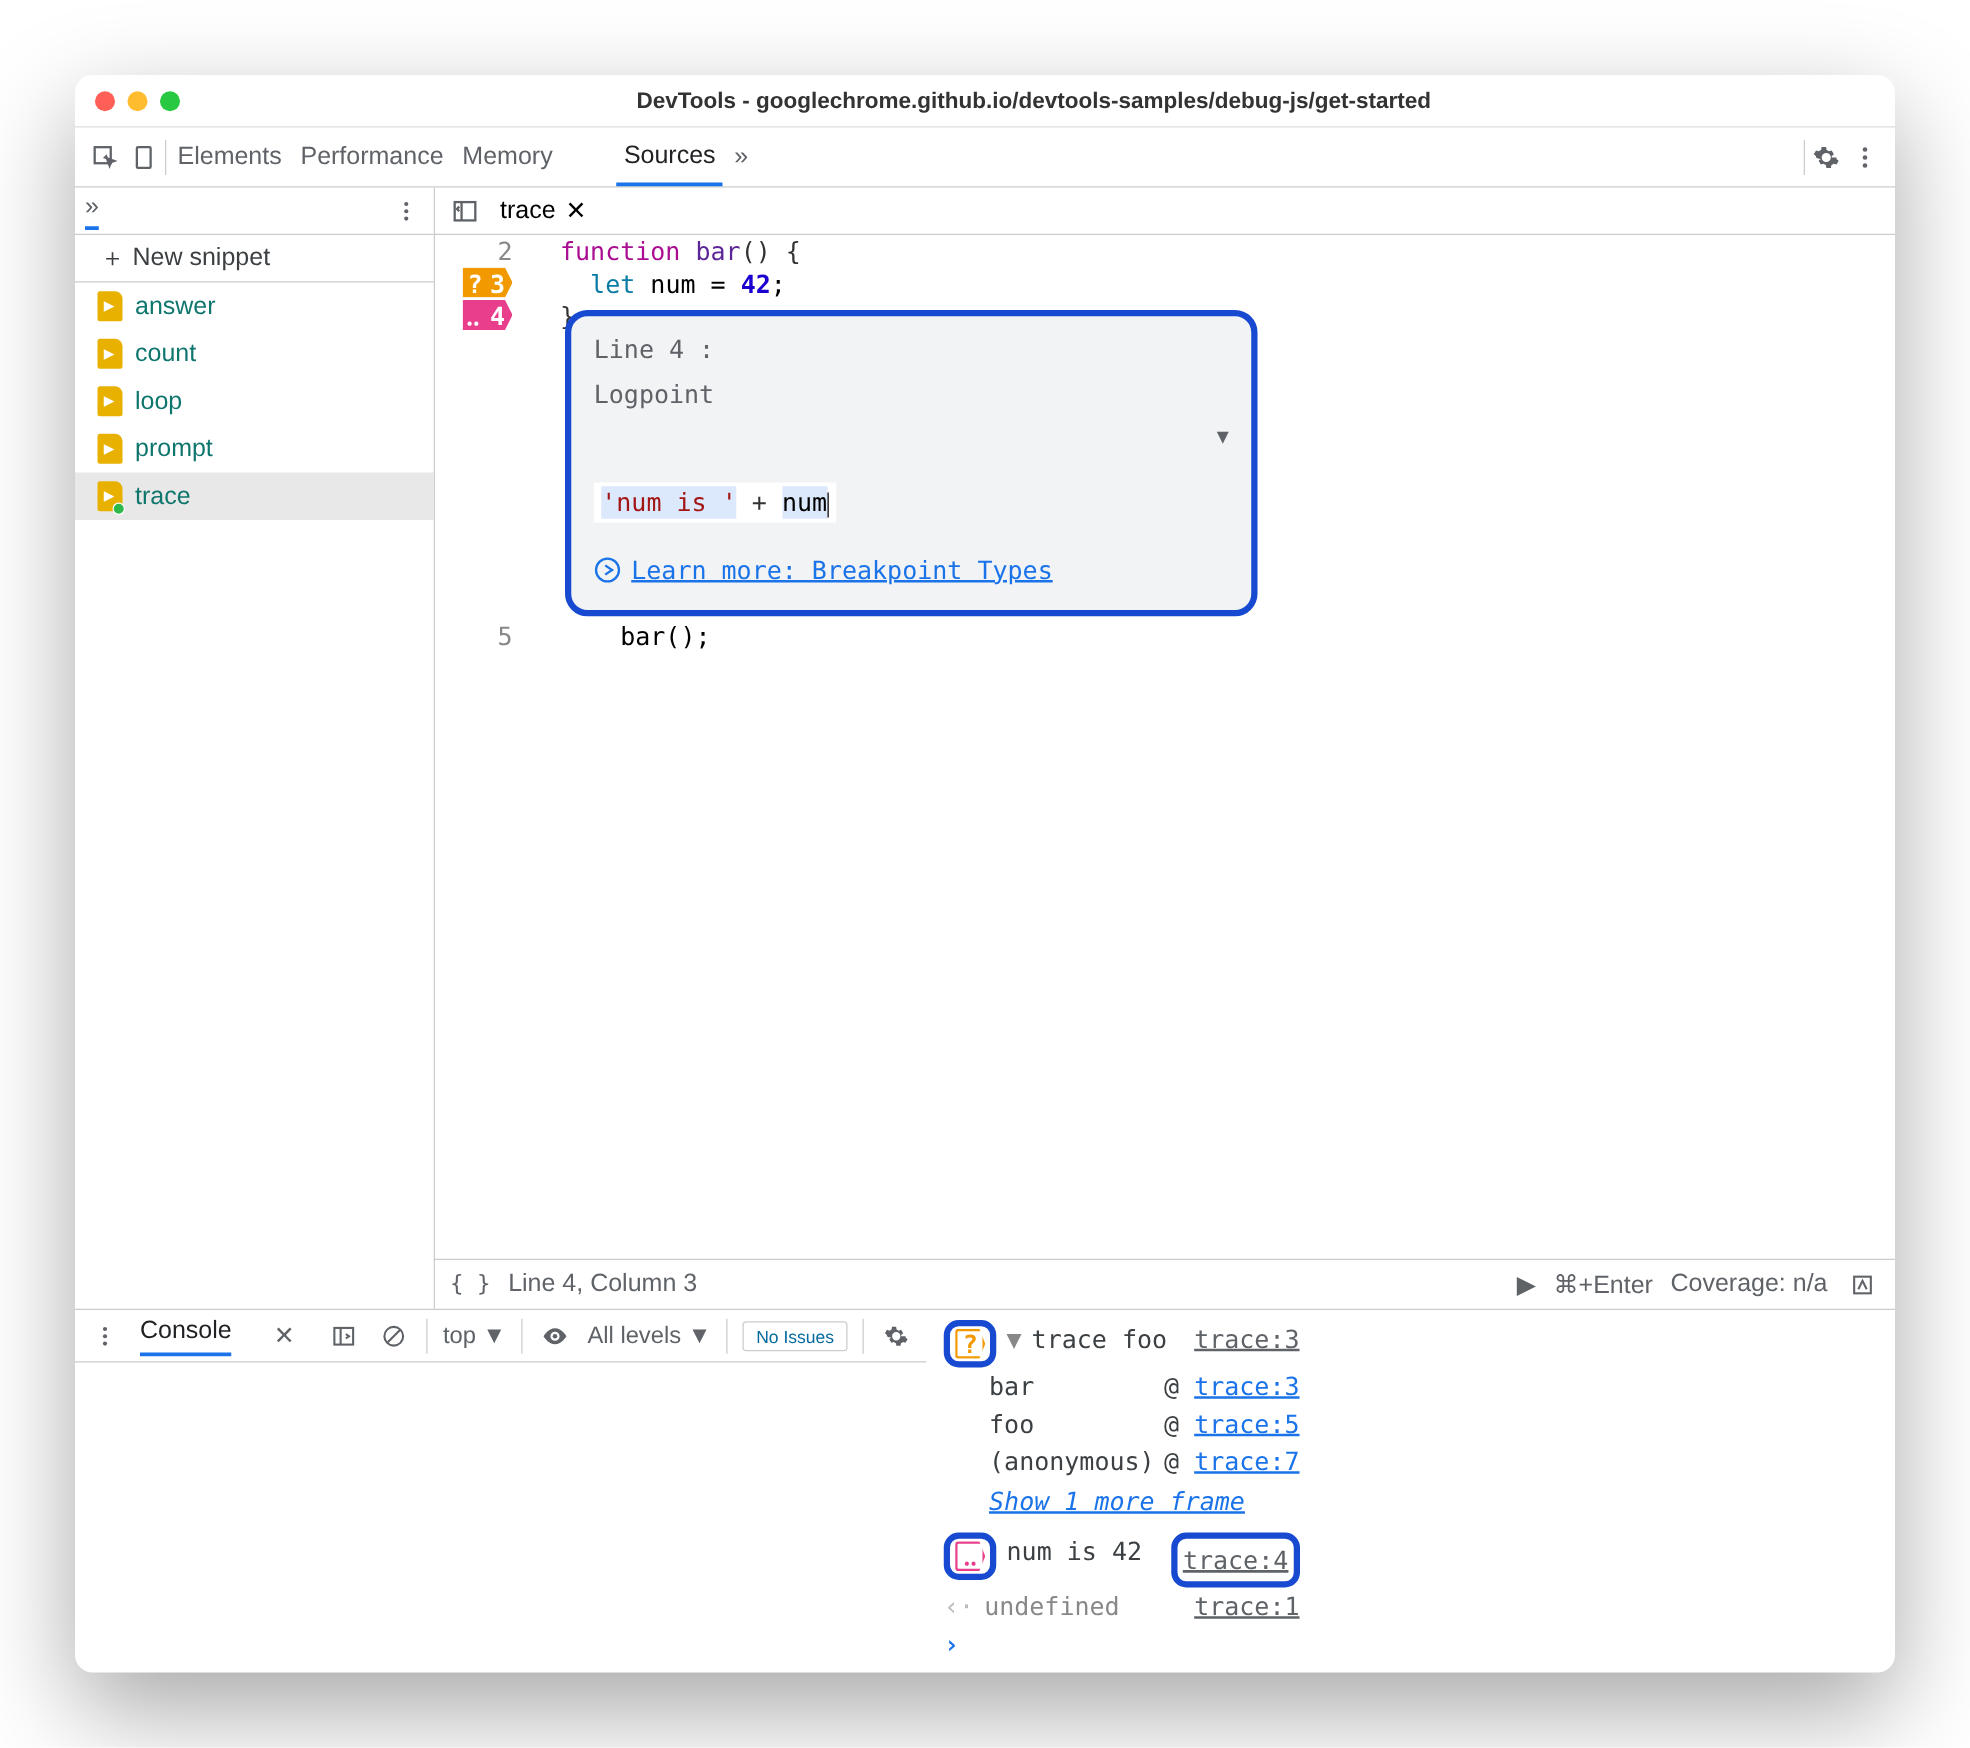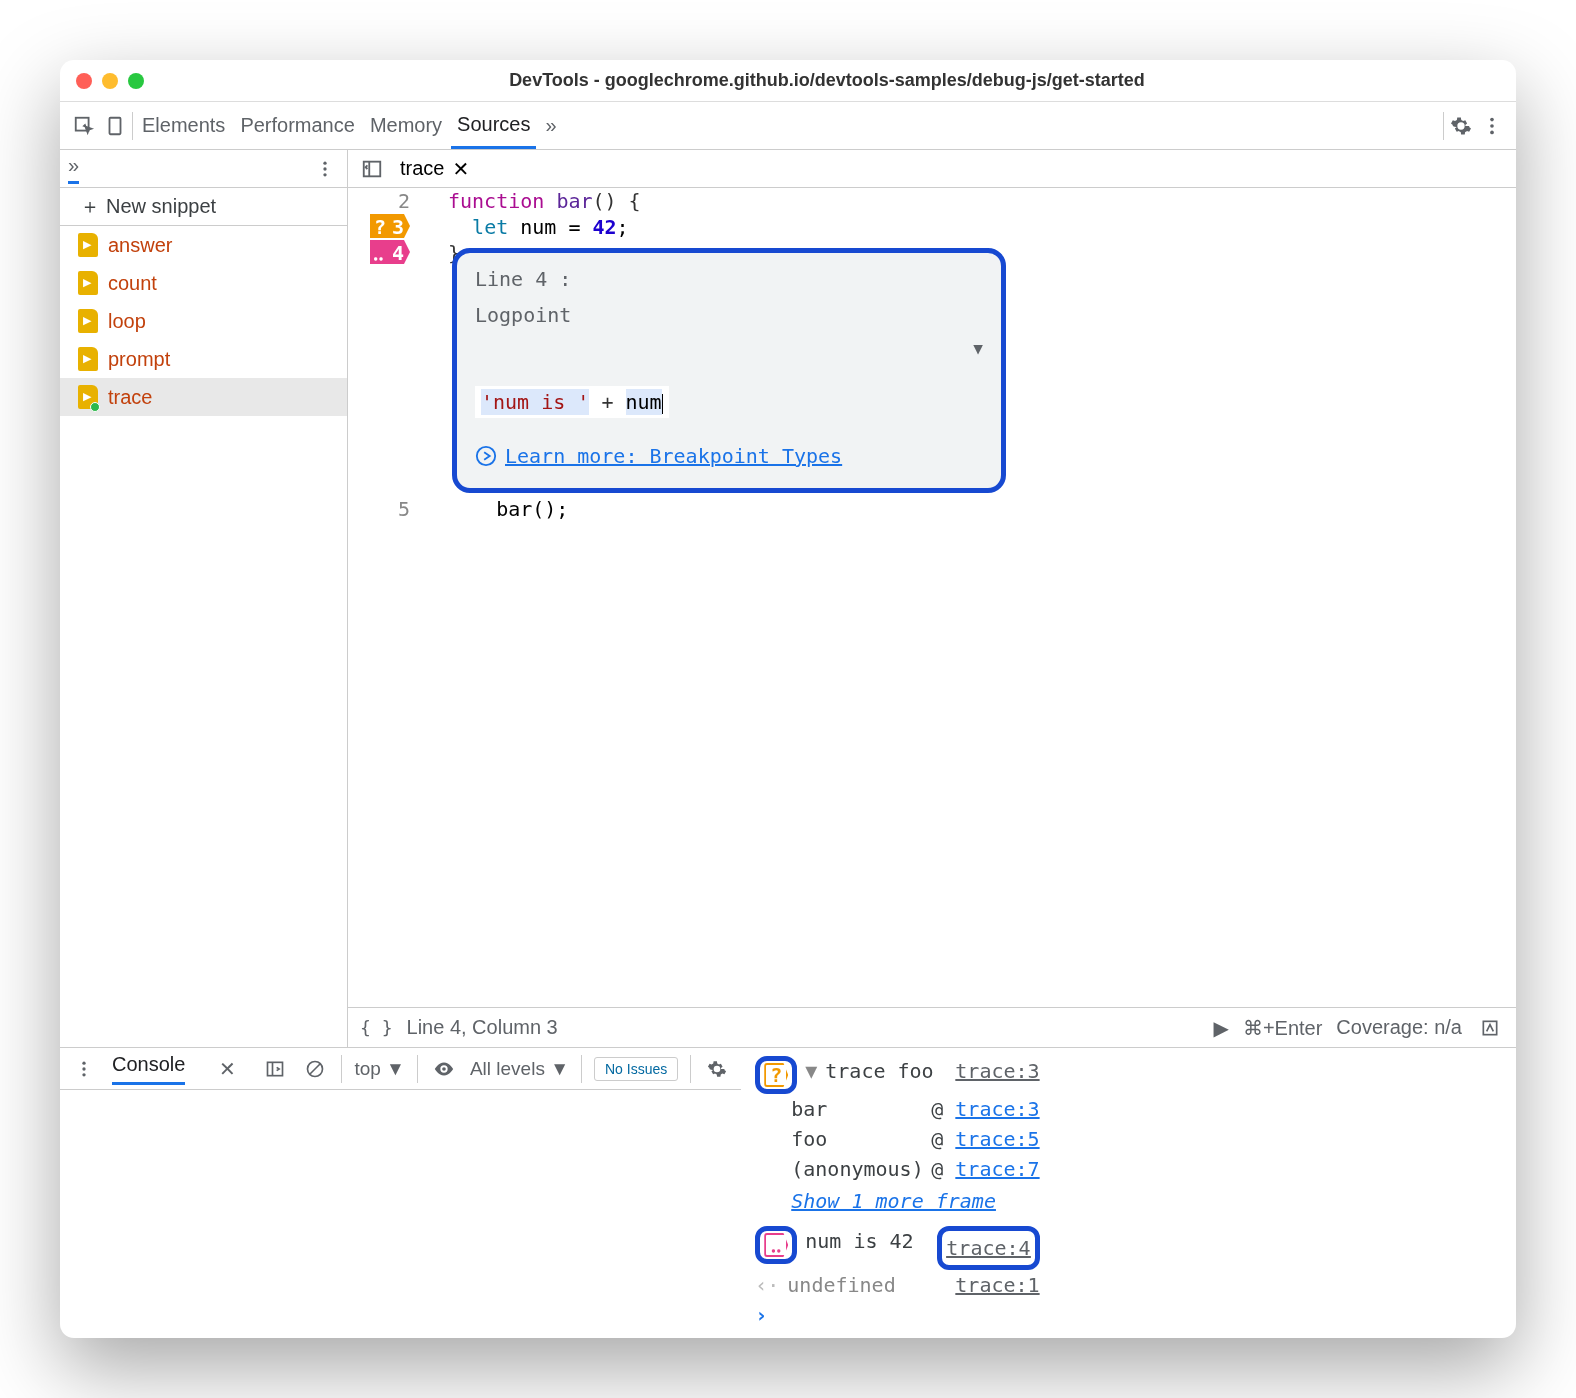--- a/index.html
+++ b/index.html
@@ -5,31 +5,31 @@
 * { box-sizing: border-box; margin: 0; padding: 0; }
 body { font-family: -apple-system, BlinkMacSystemFont, "Segoe UI", sans-serif; background: #fff; width: 1576px; height: 1398px; padding: 60px; }
 .window { width: 1456px; height: 1278px; border-radius: 14px; box-shadow: 0 30px 80px rgba(0,0,0,.35); background: #fff; overflow: hidden; display: flex; flex-direction: column; }
 .titlebar { height: 42px; display: flex; align-items: center; padding: 0 16px; gap: 10px; border-bottom: 1px solid #ddd; }
 .traffic { display: flex; gap: 10px; }
 .tl { width: 16px; height: 16px; border-radius: 50%; }
 .tl.r { background:#ff5f57; } .tl.y { background:#febc2e; } .tl.g { background:#28c840; }
 .titletext { flex: 1; text-align: center; font-size: 18px; font-weight: 600; color: #333; }
 .toolbar { height: 48px; display: flex; align-items: center; padding: 0 10px; gap: 3px; border-bottom: 1px solid #ccc; color: #5f6368; font-size: 20px; }
 .toolbar .tab { padding: 0 6px; height: 100%; display: flex; align-items: center; cursor: pointer; }
-.toolbar .tab.active { color: #1a73e8; border-bottom: 3px solid #1a73e8; font-weight: 500; color:#202124; }
+.toolbar .tab.active { color: #1a73e8; border-bottom: 3px solid #1a73e8; font-weight: 500; color:#202124;margin-left:42px; }
 .toolbar .spacer { flex: 1; }
 .iconbtn { width: 28px; height: 28px; display: inline-flex; align-items: center; justify-content: center; color: #5f6368; cursor: pointer; }
 .sep { width: 1px; height: 28px; background: #ccc; }
 .main { flex: 1; display: flex; min-height: 0; }
 .sidebar { width: 288px; border-right: 1px solid #ccc; display: flex; flex-direction: column; }
 .side-top { height: 38px; border-bottom: 1px solid #ccc; display: flex; align-items: center; padding: 0 8px; justify-content: space-between; }
 .side-top .chev { font-size: 20px; color: #5f6368; border-bottom: 3px solid #1a73e8; padding-bottom:4px;}
 .newsnippet { height: 38px; border-bottom: 1px solid #ccc; display: flex; align-items: center; padding-left: 20px; font-size: 20px; color: #3c4043; cursor: pointer; gap: 6px; }
 .snippets { flex: 1; }
-.snip { height: 38px; display: flex; align-items: center; padding-left: 18px; gap: 10px; font-size: 20px; color: #c2410c; cursor: pointer; position:relative;}
+.snip { height: 38px; display: flex; align-items: center; padding-left: 18px; gap: 10px; font-size: 20px; color: #0f766e; cursor: pointer; position:relative;}
 .snip.sel { background: #e8e8e8; }
 .snipicon { width: 20px; height: 24px; background: #e8b100; position: relative; border-radius: 2px 6px 2px 2px; }
 .snipicon::before { content: "▶"; position: absolute; color: #fff; font-size: 11px; left: 5px; top: 5px; }
 .snip .dot { width:10px; height:10px; background:#2db84c; border-radius:50%; position:absolute; left:30px; bottom:4px; border:1.5px solid #fff;}
 .editor { flex: 1; display: flex; flex-direction: column; position: relative; }
 .ed-tabbar { height: 38px; border-bottom: 1px solid #ccc; display: flex; align-items: center; padding: 0 10px; gap: 14px; font-size: 20px; }
 .ed-tabbar .filetab { display: flex; align-items: center; gap: 8px; }
 .code { flex: 1; font-family: Menlo, Consolas, monospace; font-size: 20px; position: relative; display: flex; }
 .gutter { width: 72px; text-align: right; padding-right: 10px; color: #888; position:relative; }
 .gline { height: 26px; line-height: 26px; position:relative;}

